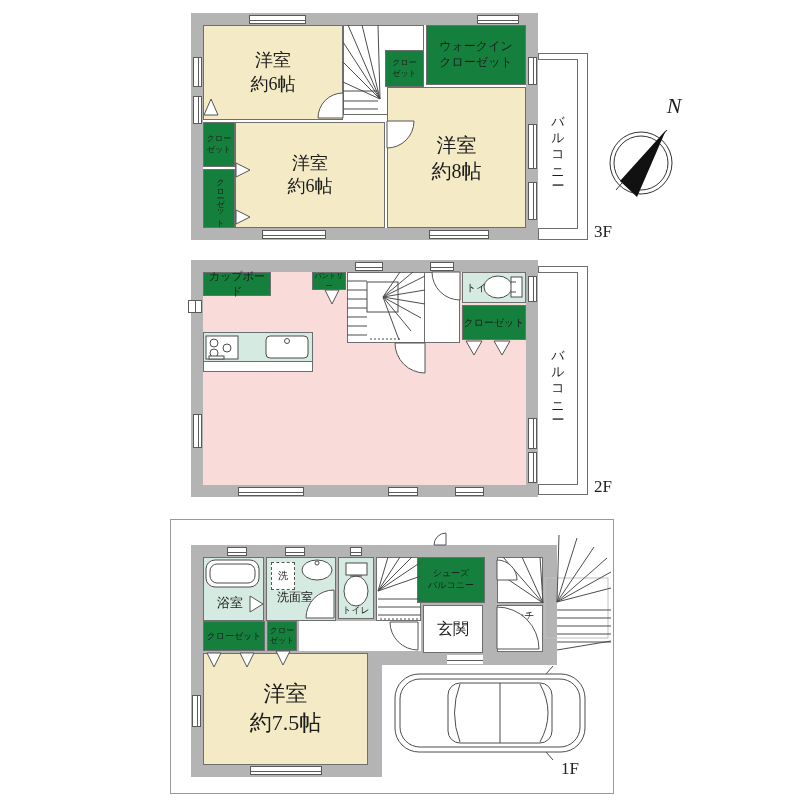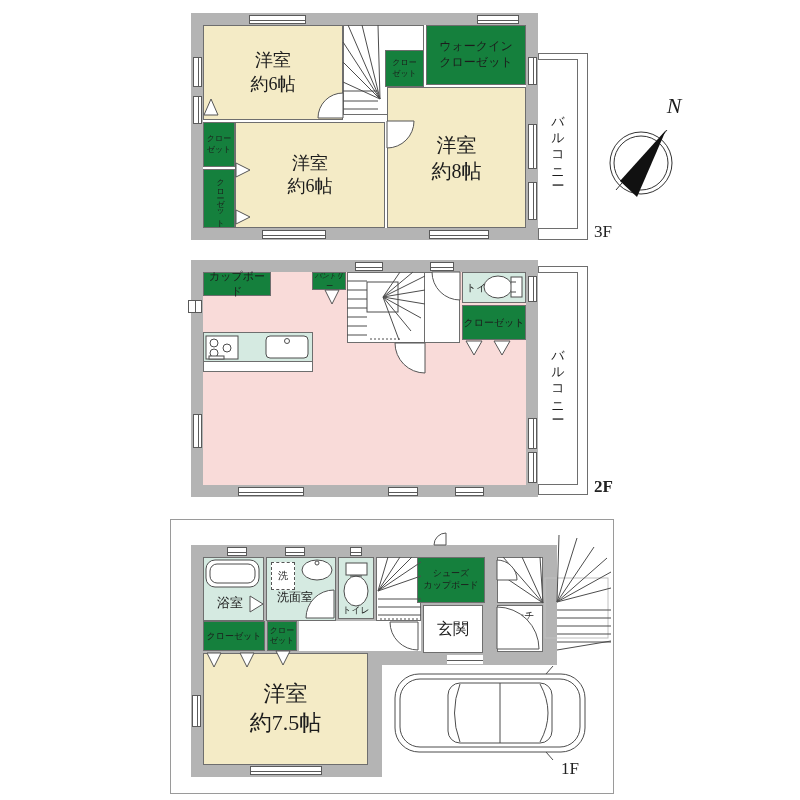--- a/index.html
+++ b/index.html
@@ -89,31 +89,31 @@
   <div class="room teal" style="left:462px;top:272px;width:64px;height:31px;justify-content:flex-start;">
     <span style="font-size:10px;padding-left:3px;">トイレ</span>
   </div>
   <div class="room beige" style="left:462px;top:305px;width:64px;height:35px;">
     <span style="font-size:10px;">クローゼット</span>
   </div>
   <div class="room beige" style="left:203px;top:272px;width:68px;height:24px;">
     <span style="font-size:11px;font-family:Liberation Mono, monospace;">カップボード</span>
   </div>
   <div class="room beige" style="left:312px;top:272px;width:34px;height:18px;">
-    <span style="font-size:7px;font-style:italic;">パントリー</span>
+    <span style="font-size:7px;">パントリー</span>
   </div>
   <div class="room teal" style="left:203px;top:332px;width:110px;height:30px;"></div>
   <div class="room white" style="left:203px;top:362px;width:110px;height:10px;border-top:none;"></div>
 
 
   <div class="balc-out" style="left:538px;top:266px;width:50px;height:229px;"></div>
   <div class="balc-in" style="left:538px;top:272px;width:40px;height:213px;">
     <span class="vtext" style="font-size:13px;">バルコニー</span>
   </div>
-  <div class="flabel" style="left:594px;top:477px;font-weight:bold;">2F</div>
+  <div class="flabel" style="left:594px;top:477px;">2F</div>
 
   <div class="wh" style="left:355px;top:262px;width:28px;height:9px;"></div>
   <div class="wh" style="left:430px;top:262px;width:24px;height:9px;"></div>
   <div class="wh" style="left:238px;top:487px;width:66px;height:9px;"></div>
   <div class="wh" style="left:388px;top:487px;width:30px;height:9px;"></div>
   <div class="wh" style="left:455px;top:487px;width:29px;height:9px;"></div>
   <div class="wv" style="left:188px;top:300px;width:14px;height:13px;"></div>
   <div class="wv" style="left:193px;top:414px;width:9px;height:34px;"></div>
   <div class="wv" style="left:528px;top:276px;width:9px;height:26px;"></div>
   <div class="wv" style="left:528px;top:418px;width:9px;height:31px;"></div>
@@ -141,21 +141,21 @@
   <div class="room beige" style="left:267px;top:621px;width:30px;height:30px;">
     <span class="ml" style="font-size:8px;">クロー
 ゼット</span>
   </div>
   <div class="room cream" style="left:203px;top:653px;width:165px;height:112px;">
     <span class="ml" style="font-size:22px;">洋室
 約7.5帖</span>
   </div>
   <div class="room beige" style="left:417px;top:557px;width:68px;height:46px;">
     <span class="ml" style="font-size:9px;">シューズ
-カップボード</span>
+バルコニー</span>
   </div>
   <div class="room white" style="left:423px;top:605px;width:60px;height:48px;">
     <span style="font-size:16px;">玄関</span>
   </div>
   <div class="room white" style="left:497px;top:605px;width:46px;height:47px;justify-content:flex-start;align-items:flex-start;">
     <span style="font-size:10px;padding:3px 0 0 6px;">ポーチ</span>
   </div>
   <div class="room white" style="left:497px;top:557px;width:46px;height:46px;"></div>
 
   <div class="flabel" style="left:561px;top:759px;">1F</div>

